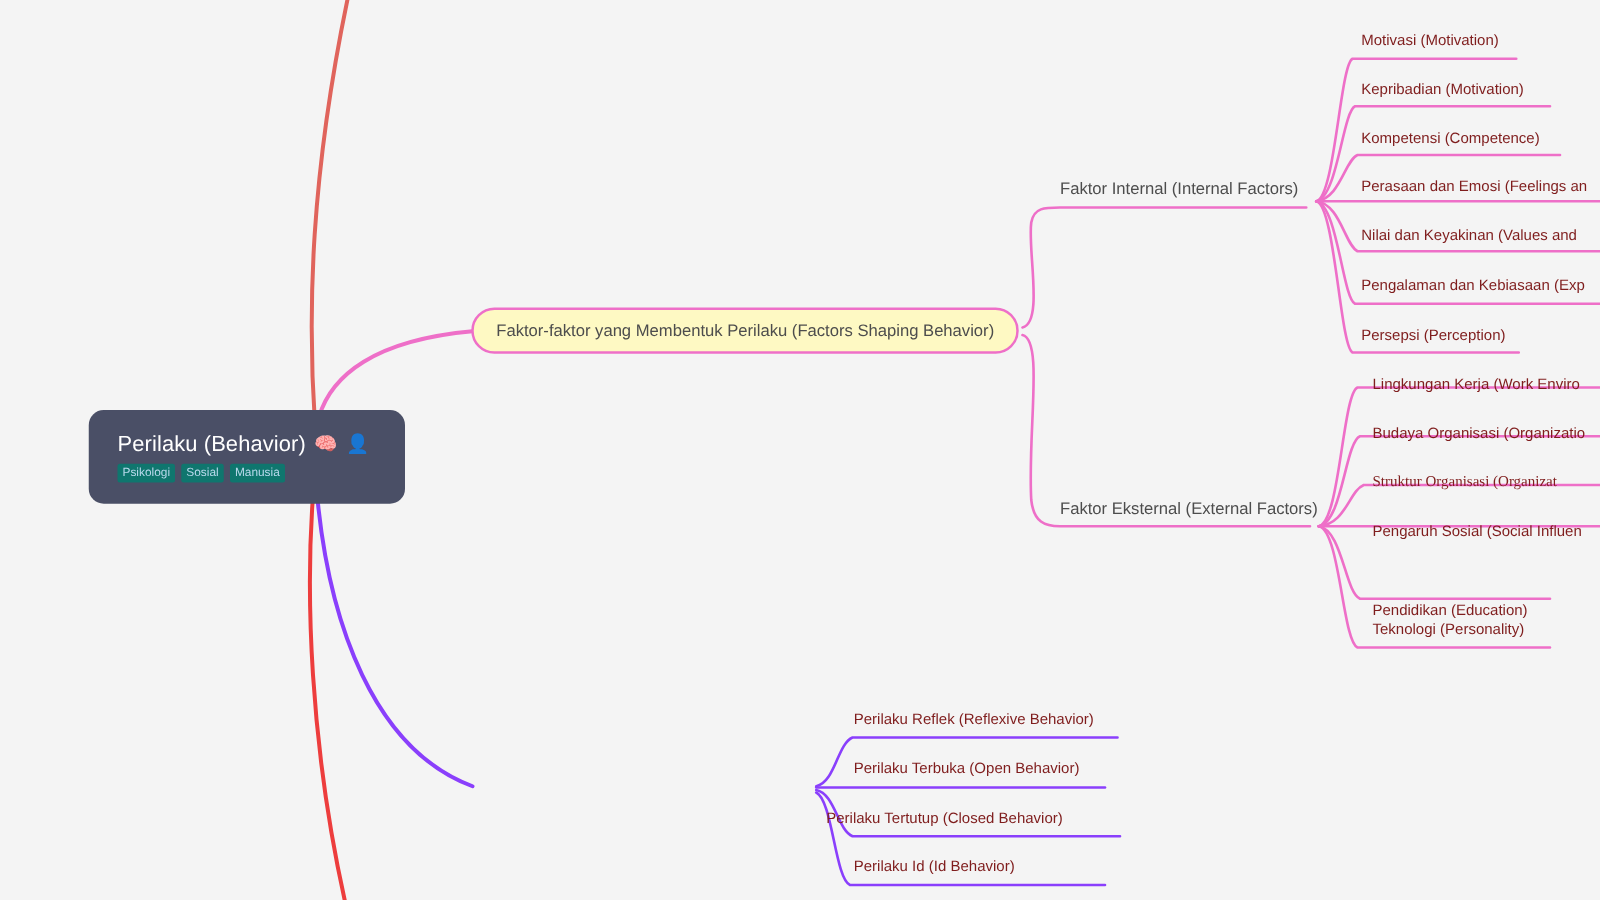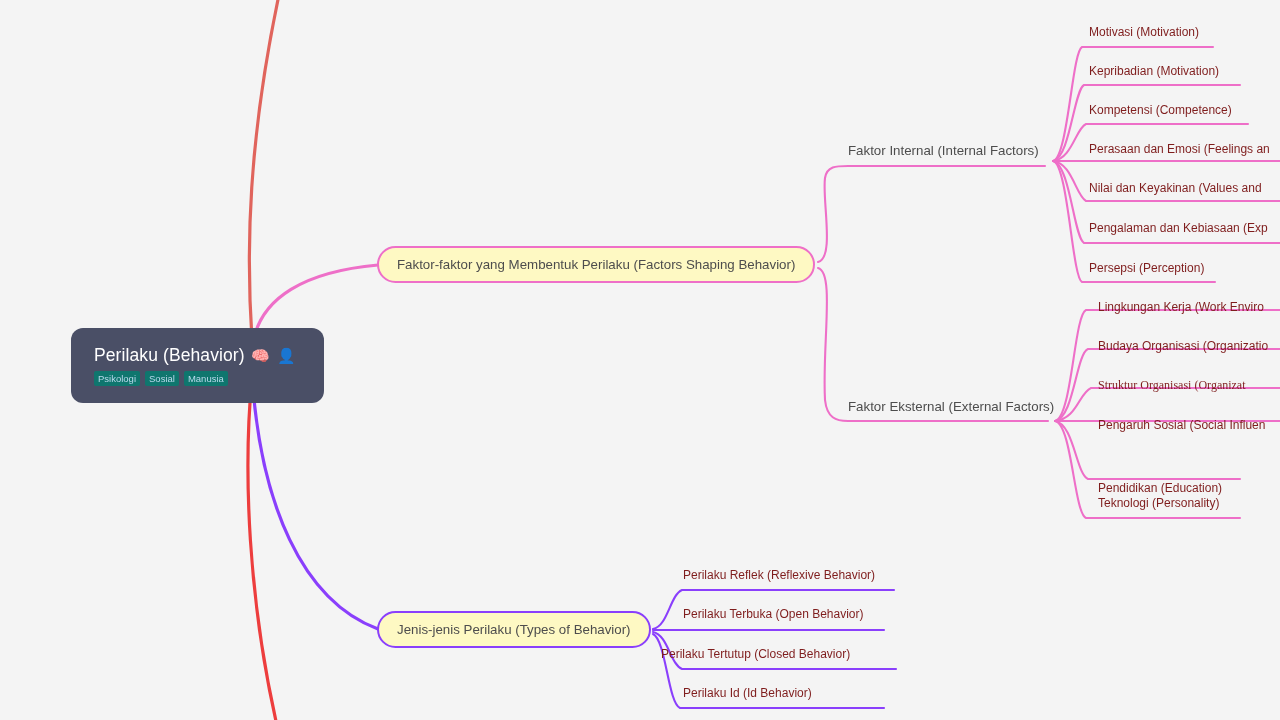--- a/index.html
+++ b/index.html
@@ -148,21 +148,20 @@
     </div>
     <div class="root-tags">
       <span class="root-tag">Psikologi</span>
       <span class="root-tag">Sosial</span>
       <span class="root-tag">Manusia</span>
     </div>
   </div>
 
   <div class="pill pink" id="pill-factors">Faktor-faktor yang Membentuk Perilaku (Factors Shaping Behavior)</div>
 
-  <div class="pill purple" id="pill-types">Jenis-jenis Perilaku (Types of Behavior)</div>
 
   <div class="sublabel" id="sub-internal">Faktor Internal (Internal Factors)</div>
 
   <div class="sublabel" id="sub-external">Faktor Eksternal (External Factors)</div>
 
   <div class="leaf" style="left:1089px; top:25px;">Motivasi (Motivation)</div>
   <div class="leaf" style="left:1089px; top:64px;">Kepribadian (Motivation)</div>
   <div class="leaf" style="left:1089px; top:103px;">Kompetensi (Competence)</div>
   <div class="leaf" style="left:1089px; top:142px;">Perasaan dan Emosi (Feelings an</div>
   <div class="leaf" style="left:1089px; top:181px;">Nilai dan Keyakinan (Values and</div>

